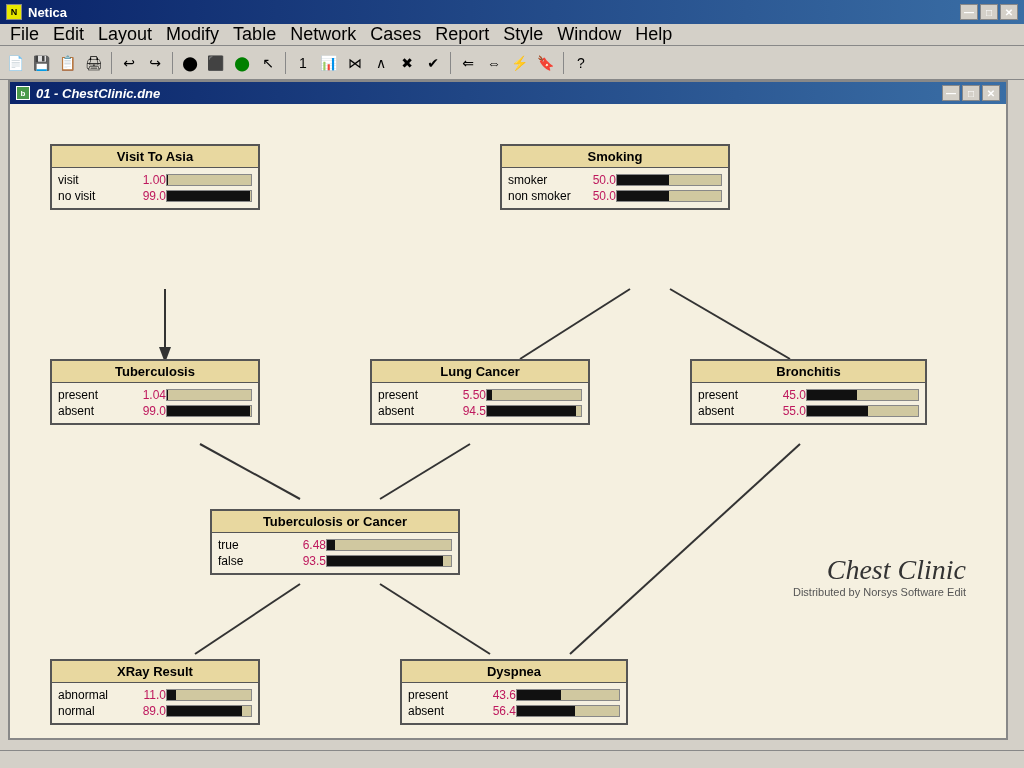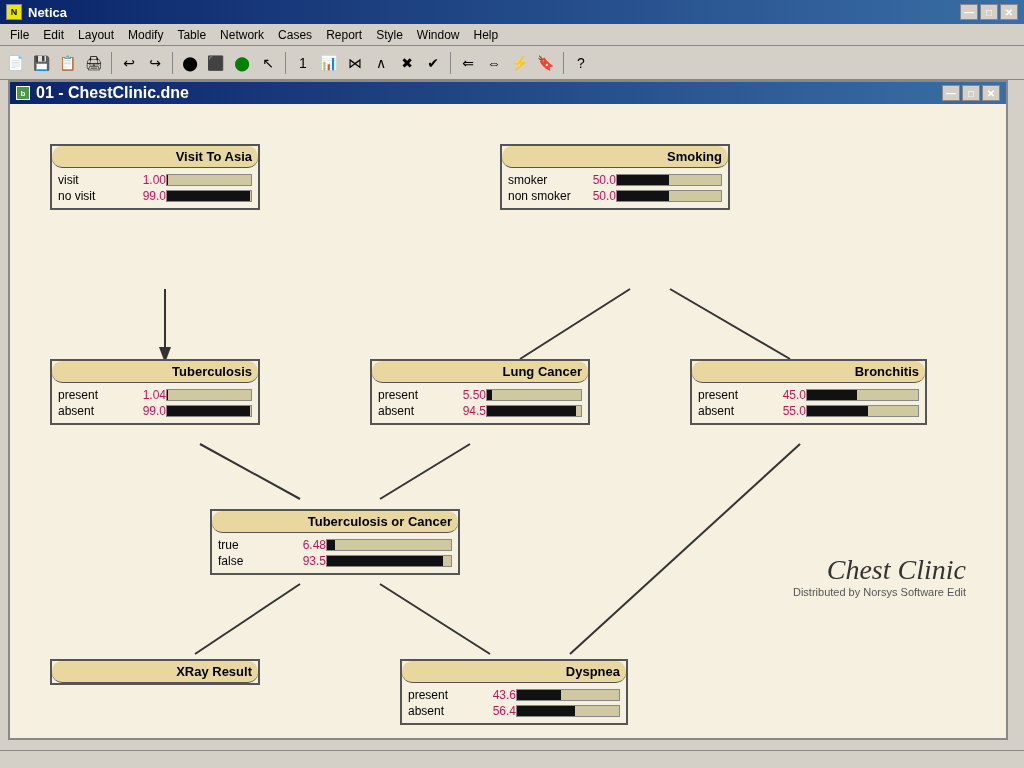--- a/index.html
+++ b/index.html
@@ -45,21 +45,21 @@
       background: #d4d0c8;
       height: 22px;
       display: flex;
       align-items: center;
       padding: 0 4px;
       border-bottom: 1px solid #888;
       gap: 2px;
     }
     .menu-item {
       padding: 2px 6px;
-      font-size: 12px;
+      font-size: 18px;
       cursor: pointer;
       white-space: nowrap;
     }
 
     
     .toolbar {
       background: #d4d0c8;
       height: 34px;
       display: flex;
       align-items: center;
@@ -94,21 +94,21 @@
       padding: 0 6px;
       gap: 6px;
     }
     .doc-title-icon {
       width: 14px; height: 14px;
       background: #4a9a4a;
       border: 1px solid #fff;
       display: flex; align-items: center; justify-content: center;
       font-size: 8px; color: white; font-weight: bold;
     }
-    .doc-title-text { flex: 1; font-size: 16px; font-weight: bold; }
+    .doc-title-text { flex: 1; font-size: 13px; font-weight: bold; font-style: italic; }
     .doc-buttons { display: flex; gap: 2px; }
 
     
     .canvas {
       position: relative;
       width: 100%;
       height: calc(100% - 22px);
       overflow: auto;
       background: #f5f0e0;
     }
@@ -116,26 +116,25 @@
     
     .node {
       position: absolute;
       background: #f5f0e0;
       border: 2px solid #555;
       min-width: 160px;
     }
     .node-header {
       background: #e8d8a0;
       border-bottom: 1px solid #555;
-      text-align: right;
+      text-align: center;
       font-weight: bold;
       font-size: 13px;
       padding: 3px 6px;
       color: #000;
-      border-radius: 10px;
     }
     .node-body {
       padding: 3px 6px;
       background: #f5f0e0;
     }
     .node-row {
       display: flex;
       align-items: center;
       margin: 2px 0;
     }
@@ -415,20 +414,36 @@
           <span class="node-value">93.5</span>
           <div class="bar-container">
             <div class="bar-fill" style="width:93.5%;"></div>
           </div>
         </div>
       </div>
     </div>
 
     <div class="node" style="left:40px; top:555px; width:210px;">
       <div class="node-header">XRay Result</div>
+      <div class="node-body">
+        <div class="node-row">
+          <span class="node-label">abnormal</span>
+          <span class="node-value">11.0</span>
+          <div class="bar-container">
+            <div class="bar-fill" style="width:11%;"></div>
+          </div>
+        </div>
+        <div class="node-row">
+          <span class="node-label">normal</span>
+          <span class="node-value">89.0</span>
+          <div class="bar-container">
+            <div class="bar-fill" style="width:89%;"></div>
+          </div>
+        </div>
+      </div>
     </div>
 
     <div class="node" style="left:390px; top:555px; width:228px;">
       <div class="node-header">Dyspnea</div>
       <div class="node-body">
         <div class="node-row">
           <span class="node-label">present</span>
           <span class="node-value">43.6</span>
           <div class="bar-container">
             <div class="bar-fill" style="width:43.6%;"></div>

